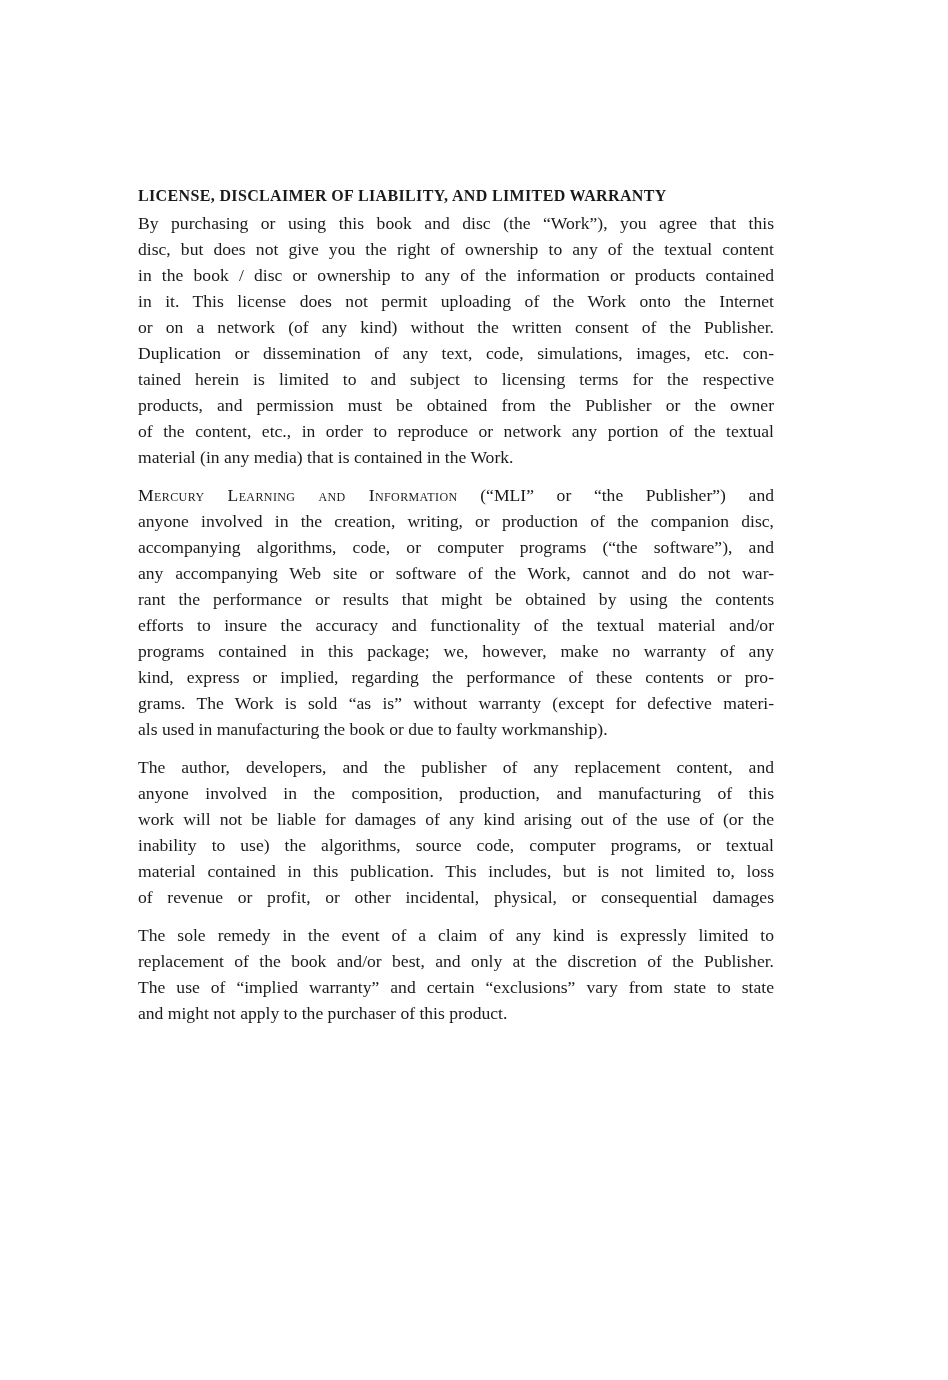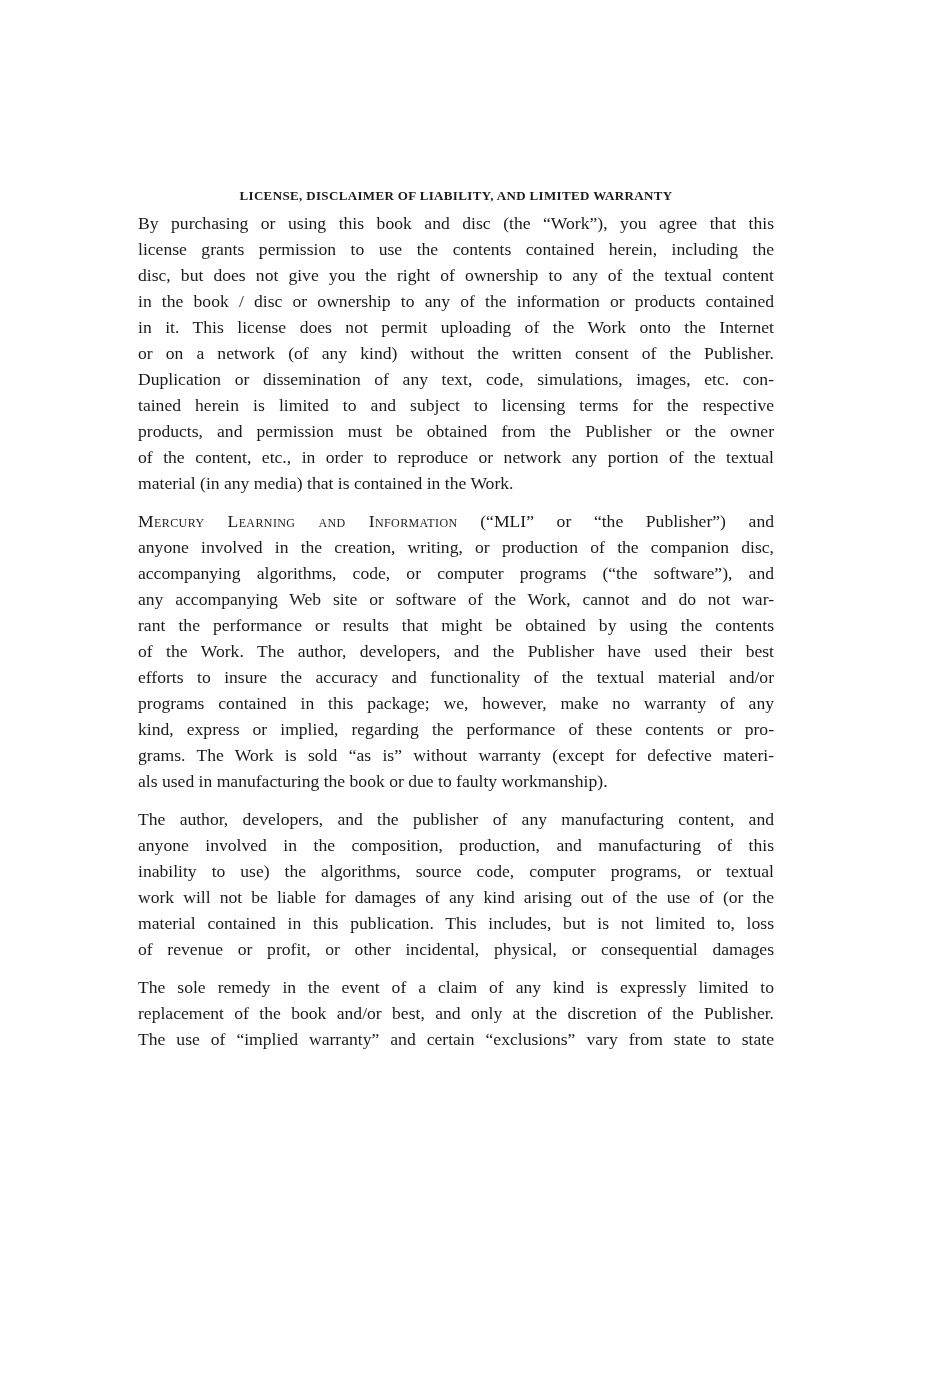--- a/index.html
+++ b/index.html
@@ -15,23 +15,23 @@
       color: #1a1a1a;
       font-family: "Liberation Serif", "DejaVu Serif", serif;
     }
     .page {
       position: absolute;
       left: 138px;
       top: 186px;
       width: 636px;
     }
     .heading {
-      text-align: center;
+      text-align: left;
       font-weight: bold;
-      font-size: 13px;
+      font-size: 16px;
       letter-spacing: 0.35px;
       line-height: 20px;
       height: 20px;
       margin: 0 0 4px 0;
       white-space: nowrap;
     }
     .para {
       margin: 0 0 12px 0;
     }
     .line {
@@ -55,53 +55,52 @@
     }
   </style>
 </head>
 <body>
 
 <div class="page">
   <div class="heading">LICENSE, DISCLAIMER OF LIABILITY, AND LIMITED WARRANTY</div>
 
   <div class="para">
     <span class="line">By purchasing or using this book and disc (the “Work”), you agree that this</span>
-    <span class="line">license grants permission to use the contents contained herein, including the</span>
     <span class="line">disc, but does not give you the right of ownership to any of the textual content</span>
     <span class="line">in the book / disc or ownership to any of the information or products contained</span>
     <span class="line"><span>in it. </span><span class="it">This license does not permit uploading of the Work onto the Internet</span></span>
     <span class="line it">or on a network (of any kind) without the written consent of the Publisher.</span>
     <span class="line">Duplication or dissemination of any text, code, simulations, images, etc. con-</span>
     <span class="line">tained herein is limited to and subject to licensing terms for the respective</span>
     <span class="line">products, and permission must be obtained from the Publisher or the owner</span>
     <span class="line">of the content, etc., in order to reproduce or network any portion of the textual</span>
     <span class="line last">material (in any media) that is contained in the Work.</span>
   </div>
 
   <div class="para">
     <span class="line"><span class="sc">Mercury Learning and Information</span><span> (“MLI” or “the Publisher”) and</span></span>
     <span class="line">anyone involved in the creation, writing, or production of the companion disc,</span>
     <span class="line">accompanying algorithms, code, or computer programs (“the software”), and</span>
     <span class="line">any accompanying Web site or software of the Work, cannot and do not war-</span>
     <span class="line">rant the performance or results that might be obtained by using the contents</span>
-    <span class="line">of the Work. The author, developers, and the Publisher have used their best</span>
     <span class="line">efforts to insure the accuracy and functionality of the textual material and/or</span>
     <span class="line">programs contained in this package; we, however, make no warranty of any</span>
     <span class="line">kind, express or implied, regarding the performance of these contents or pro-</span>
     <span class="line">grams. The Work is sold “as is” without warranty (except for defective materi-</span>
     <span class="line last">als used in manufacturing the book or due to faulty workmanship).</span>
   </div>
 
   <div class="para">
-    <span class="line">The author, developers, and the publisher of any manufacturing content, and</span>
+    <span class="line">The author, developers, and the publisher of any replacement content, and</span>
     <span class="line">anyone involved in the composition, production, and manufacturing of this</span>
+    <span class="line">work will not be liable for damages of any kind arising out of the use of (or the</span>
     <span class="line">inability to use) the algorithms, source code, computer programs, or textual</span>
-    <span class="line">work will not be liable for damages of any kind arising out of the use of (or the</span>
     <span class="line">material contained in this publication. This includes, but is not limited to, loss</span>
     <span class="line">of revenue or profit, or other incidental, physical, or consequential damages</span>
   </div>
 
   <div class="para">
     <span class="line">The sole remedy in the event of a claim of any kind is expressly limited to</span>
     <span class="line">replacement of the book and/or best, and only at the discretion of the Publisher.</span>
     <span class="line">The use of “implied warranty” and certain “exclusions” vary from state to state</span>
+    <span class="line last">and might not apply to the purchaser of this product.</span>
   </div>
 </div>
 
 </body></html>

